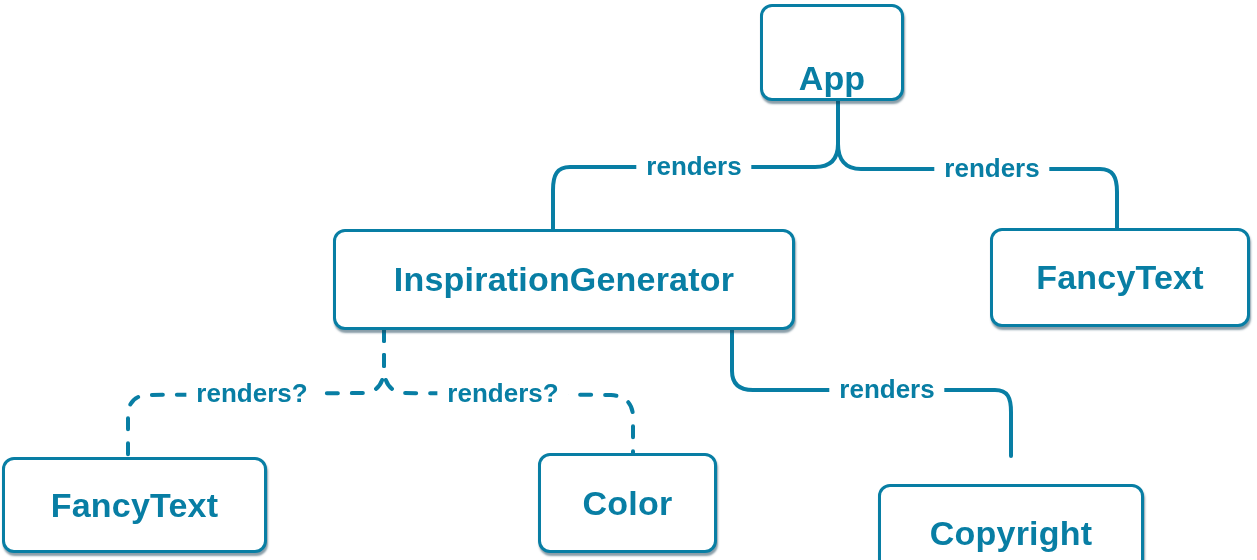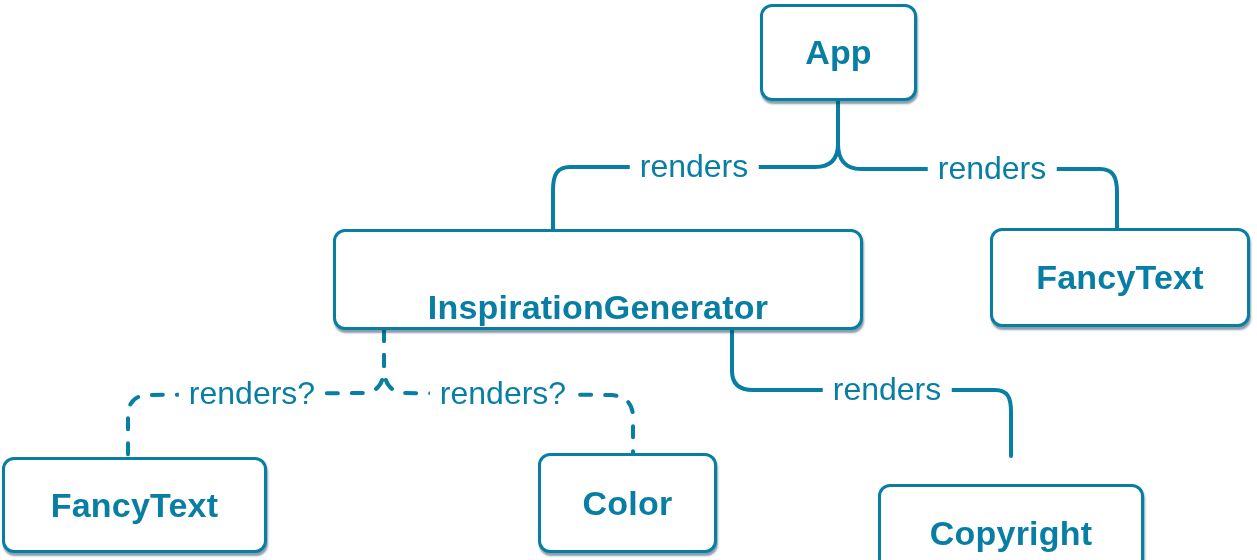--- a/index.html
+++ b/index.html
@@ -42,33 +42,33 @@
     border-radius: 12px;
     box-shadow: 1px 3px 2px rgba(21, 61, 84, 0.5);
     display: flex;
     align-items: center;
     justify-content: center;
     color: var(--accent);
     font-size: 34px;
     font-weight: 600;
     letter-spacing: 0.2px;
   }
-  .node-app        { left: 760px; top: 4px;   width: 157px; height: 97px;  }
-  .node-ig         { left: 333px; top: 229px; width: 530px; height: 101px; align-items: flex-end; }
+  .node-app        { left: 760px; top: 4px;   width: 144px; height: 97px; align-items: flex-end;  }
+  .node-ig         { left: 333px; top: 229px; width: 462px; height: 101px; }
   .node-ft-top     { left: 990px; top: 228px; width: 260px; height: 99px;  }
   .node-ft-bottom  { left: 2px;   top: 457px; width: 265px; height: 96px;  }
   .node-color      { left: 538px; top: 453px; width: 179px; height: 100px; }
   .node-copyright  { left: 878px; top: 456px; width: 266px; height: 98px; margin-top: 28px;  }
   .edge-label {
     position: absolute;
     transform: translate(-50%, -50%);
     background: var(--bg);
     color: var(--accent);
-    font-size: 32px;
-    font-weight: 400;
+    font-size: 26px;
+    font-weight: 700;
     padding: 1px 10px;
     white-space: nowrap;
   }
   .lbl-1 { left: 694px;  top: 166px; }
   .lbl-2 { left: 992px;  top: 168px; }
   .lbl-3 { left: 252px;  top: 393px; }
   .lbl-4 { left: 503px;  top: 393px; }
   .lbl-5 { left: 887px;  top: 389px; }
 </style>
 </head>

